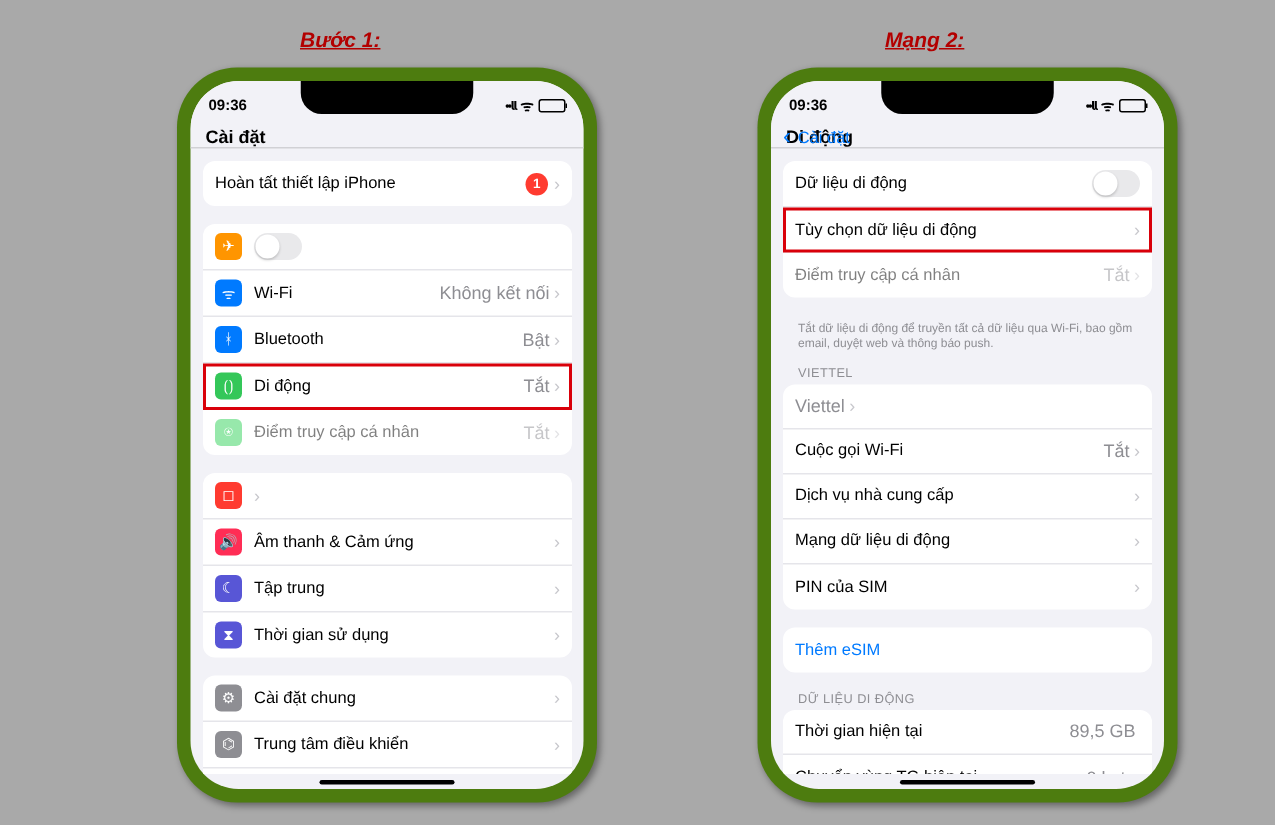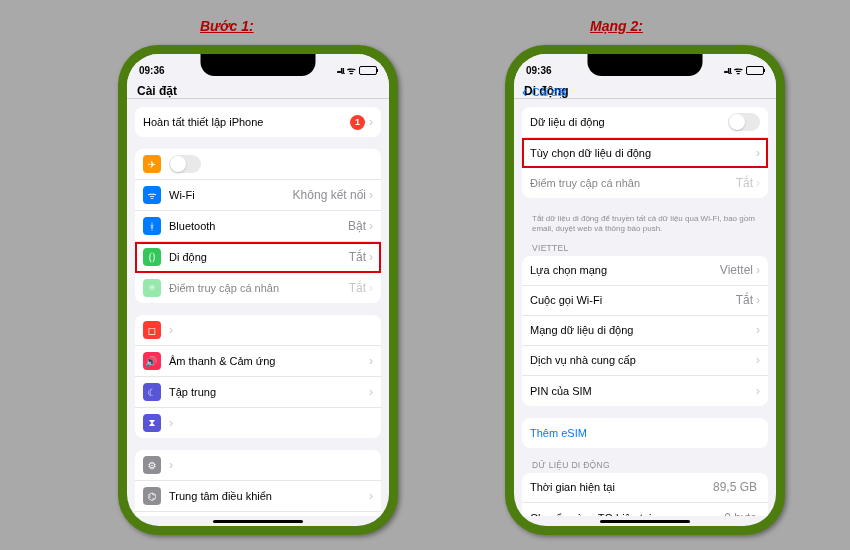--- a/index.html
+++ b/index.html
@@ -154,26 +154,28 @@
             <span class="row-label">Âm thanh &amp; Cảm ứng</span>
             <span class="chevron"></span>
           </div>
           <div class="row">
             <span class="icon-sq ic-purple">☾</span>
             <span class="row-label">Tập trung</span>
             <span class="chevron"></span>
           </div>
           <div class="row">
             <span class="icon-sq ic-purple">⧗</span>
+            <span class="row-label">Thời gian sử dụng</span>
             <span class="chevron"></span>
           </div>
         </div>
       <div class="group">
           <div class="row">
             <span class="icon-sq ic-grey">⚙</span>
+            <span class="row-label">Cài đặt chung</span>
             <span class="chevron"></span>
           </div>
           <div class="row">
             <span class="icon-sq ic-grey">⌬</span>
             <span class="row-label">Trung tâm điều khiển</span>
             <span class="chevron"></span>
           </div>
           <div class="row"></div>
         </div>
     </div>
@@ -209,35 +211,34 @@
           <div class="row dim">
             <span class="row-label">Điểm truy cập cá nhân</span>
             <span class="row-value">Tắt</span>
             <span class="chevron"></span>
           </div>
         </div>
       <div class="footer-note">Tắt dữ liệu di động để truyền tất cả dữ liệu qua Wi-Fi, bao gồm email, duyệt web và thông báo push.</div>
       <div class="section-header">VIETTEL</div>
       <div class="group">
           <div class="row">
-            <span class="row-label">Lựa chọn mạng</span>
             <span class="row-value">Viettel</span>
             <span class="chevron"></span>
           </div>
           <div class="row">
             <span class="row-label">Cuộc gọi Wi-Fi</span>
             <span class="row-value">Tắt</span>
             <span class="chevron"></span>
           </div>
           <div class="row">
+            <span class="row-label">Dịch vụ nhà cung cấp</span>
+            <span class="chevron"></span>
+          </div>
+          <div class="row">
             <span class="row-label">Mạng dữ liệu di động</span>
-            <span class="chevron"></span>
-          </div>
-          <div class="row">
-            <span class="row-label">Dịch vụ nhà cung cấp</span>
             <span class="chevron"></span>
           </div>
           <div class="row">
             <span class="row-label">PIN của SIM</span>
             <span class="chevron"></span>
           </div>
         </div>
       <div class="group">
           <div class="row">
             <span class="row-label link-text">Thêm eSIM</span>

